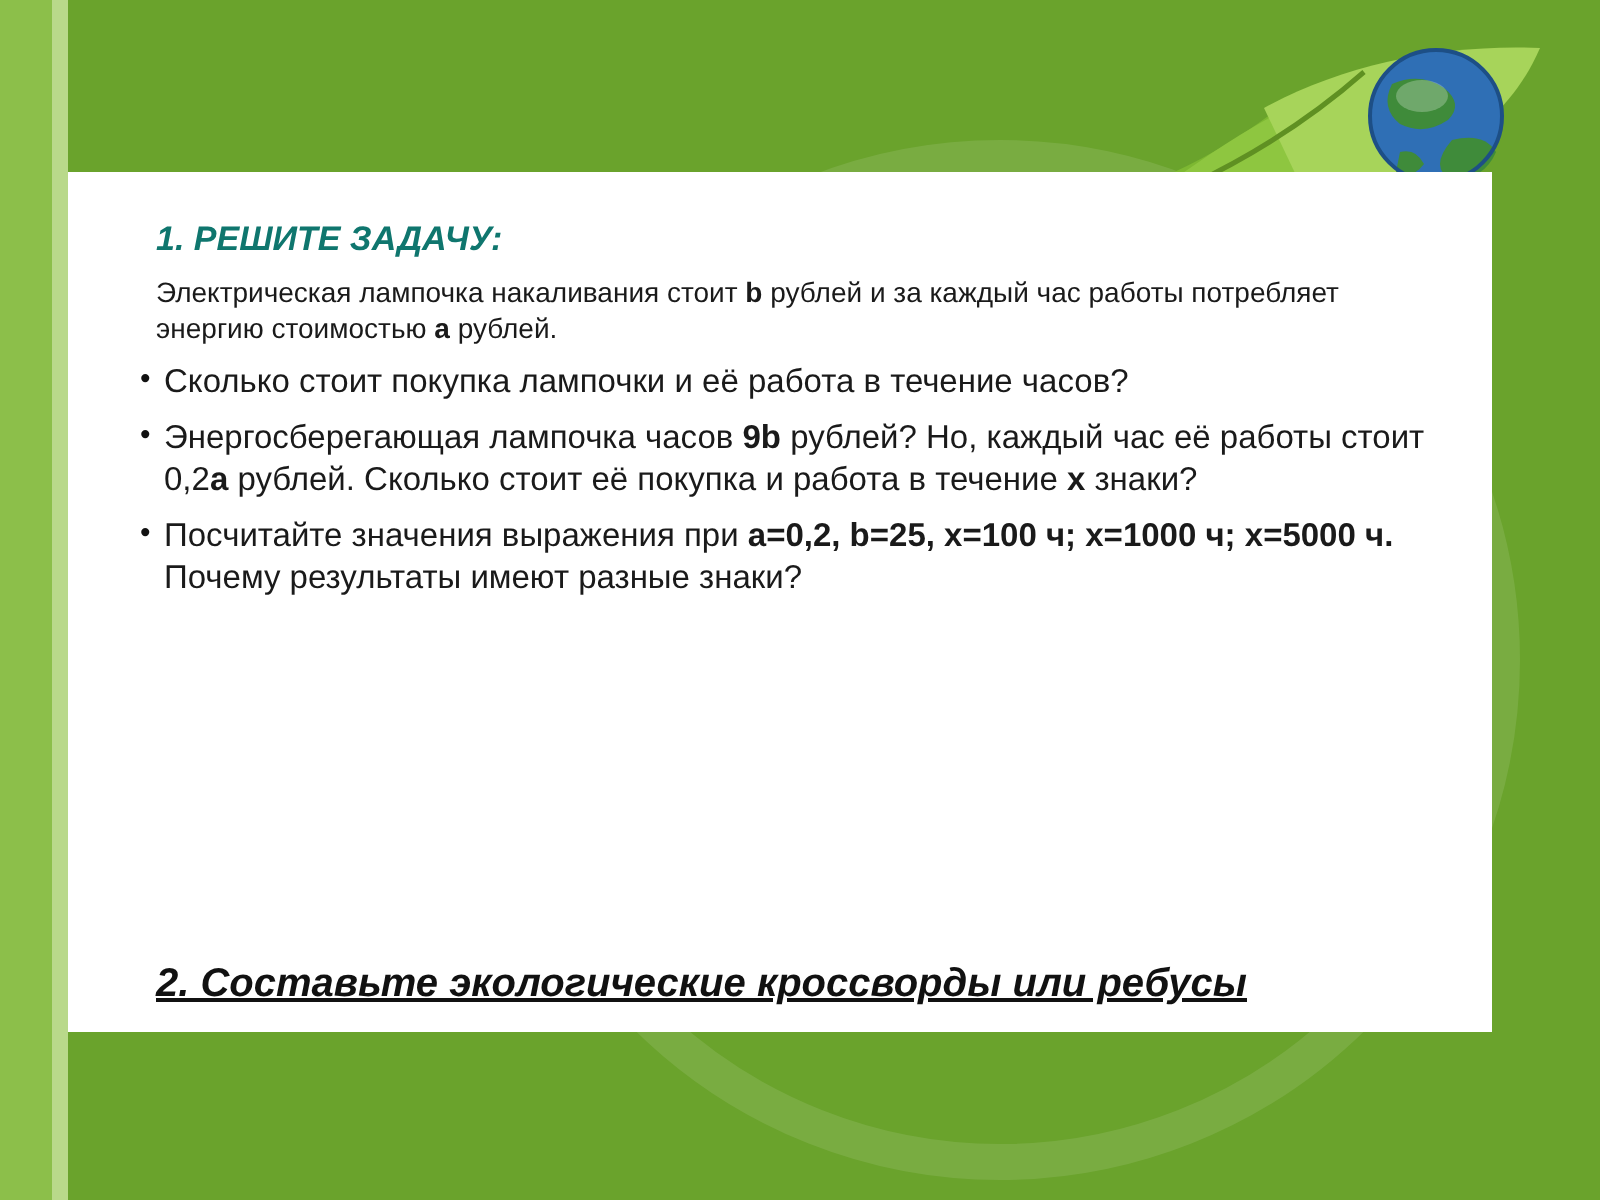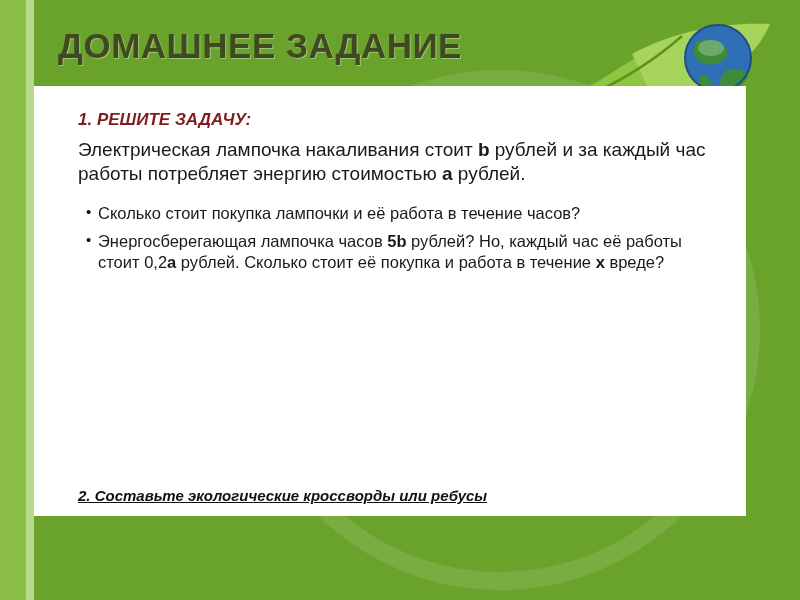--- a/index.html
+++ b/index.html
@@ -78,33 +78,33 @@
     top: 10px;
     width: 700px;
     color: #1a1a1a;
   }
 
   .heading-1 {
     font-size: 17px;
     font-weight: bold;
     font-style: italic;
     margin: 14px 0 8px 36px;
-    color: #7f1d1d;
+    color: #0f766e;
   }
 
   .para {
-    font-size: 19px;
+    font-size: 14px;
     line-height: 1.28;
     margin: 0 18px 7px 36px;
     text-indent: 0;
   }
 
   ul.bullets {
     list-style: none;
-    margin: 16px;
+    margin: 0;
     padding: 0 14px 0 26px;
   }
   ul.bullets > li {
     position: relative;
     font-size: 16.5px;
     line-height: 1.27;
     margin: 0 0 7px 0;
     padding-left: 14px;
   }
   ul.bullets > li::before {
@@ -113,21 +113,21 @@
     left: 2px;
     top: -1px;
     font-size: 15px;
     color: #111;
   }
 
   .footer-note {
     position: absolute;
     left: 44px;
     bottom: 12px;
-    font-size: 15px;
+    font-size: 20px;
     font-weight: bold;
     font-style: italic;
     text-decoration: underline;
     color: #111;
   }
 
   b { font-weight: bold; }
 
   
   .art {
@@ -146,21 +146,20 @@
   <div class="left-stripe"></div>
   <div class="left-stripe2"></div>
 
   <div class="swirl swirl-1"></div>
   <div class="swirl swirl-2"></div>
 
   <svg class="tri" width="430" height="430" style="left:290px; top:110px;" viewBox="0 0 100 100">
     <polygon points="50,8 92,80 8,80" fill="none" stroke="#ffffff" stroke-width="10"></polygon>
   </svg>
 
-  <div class="title">ДОМАШНЕЕ ЗАДАНИЕ</div>
 
   <svg class="art" viewBox="0 0 300 120">
     <g>
       <path d="M10,96 C70,92 120,70 160,38 C130,80 80,104 16,110 Z" fill="#7db832"></path>
       <path d="M96,82 C130,58 168,30 226,16 C210,56 176,80 126,90 Z" fill="#8ec640"></path>
       <path d="M150,40 C190,18 240,8 288,10 C270,52 226,78 170,82 Z" fill="#a7d45a"></path>
       <path d="M12,110 C80,100 150,66 200,22" stroke="#5f9022" stroke-width="2.5" fill="none"></path>
     </g>
     <g>
       <circle cx="236" cy="44" r="33" fill="#2f6fb5"></circle>
@@ -176,20 +175,21 @@
     <div class="content">
 
       <div class="heading-1">1.  РЕШИТЕ ЗАДАЧУ:</div>
 
       <div class="para">
         <span>Электрическая лампочка накаливания стоит </span><b>b</b><span> рублей и за каждый час работы потребляет энергию стоимостью </span><b>a</b><span> рублей.</span>
       </div>
 
       <ul class="bullets" id="bullet-list">
           <li><span>Сколько стоит покупка лампочки и её работа в течение  часов?</span></li>
-          <li><span>Энергосберегающая лампочка часов </span><b>5b</b><span> рублей? Но, каждый час её работы стоит 0,2</span><b>a</b><span> рублей. Сколько стоит  её покупка и работа в течение </span><b>x</b><span> вреде?</span></li>
+          <li><span>Энергосберегающая лампочка часов </span><b>9b</b><span> рублей? Но, каждый час её работы стоит 0,2</span><b>a</b><span> рублей. Сколько стоит  её покупка и работа в течение </span><b>x</b><span> знаки?</span></li>
+          <li><span>Посчитайте значения выражения при </span><b>a=0,2, b=25, x=100 ч; x=1000 ч; x=5000 ч.</b><span>  Почему результаты имеют разные знаки?</span></li>
         </ul>
     </div>
 
     <div class="footer-note">2. Составьте экологические  кроссворды или ребусы</div>
   </div>
 
 </div>
 
 </body></html>

